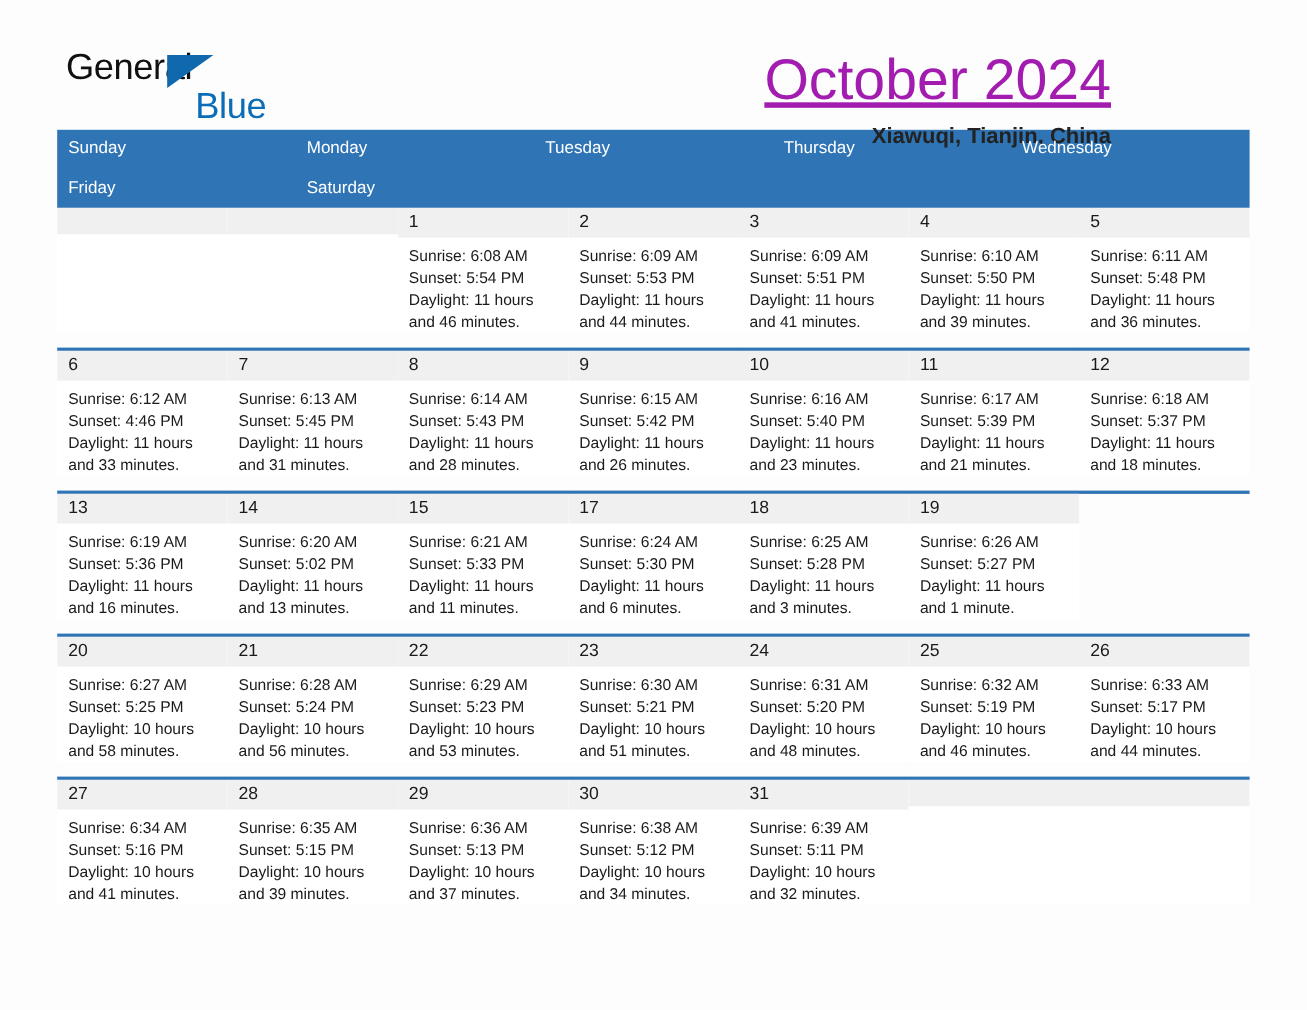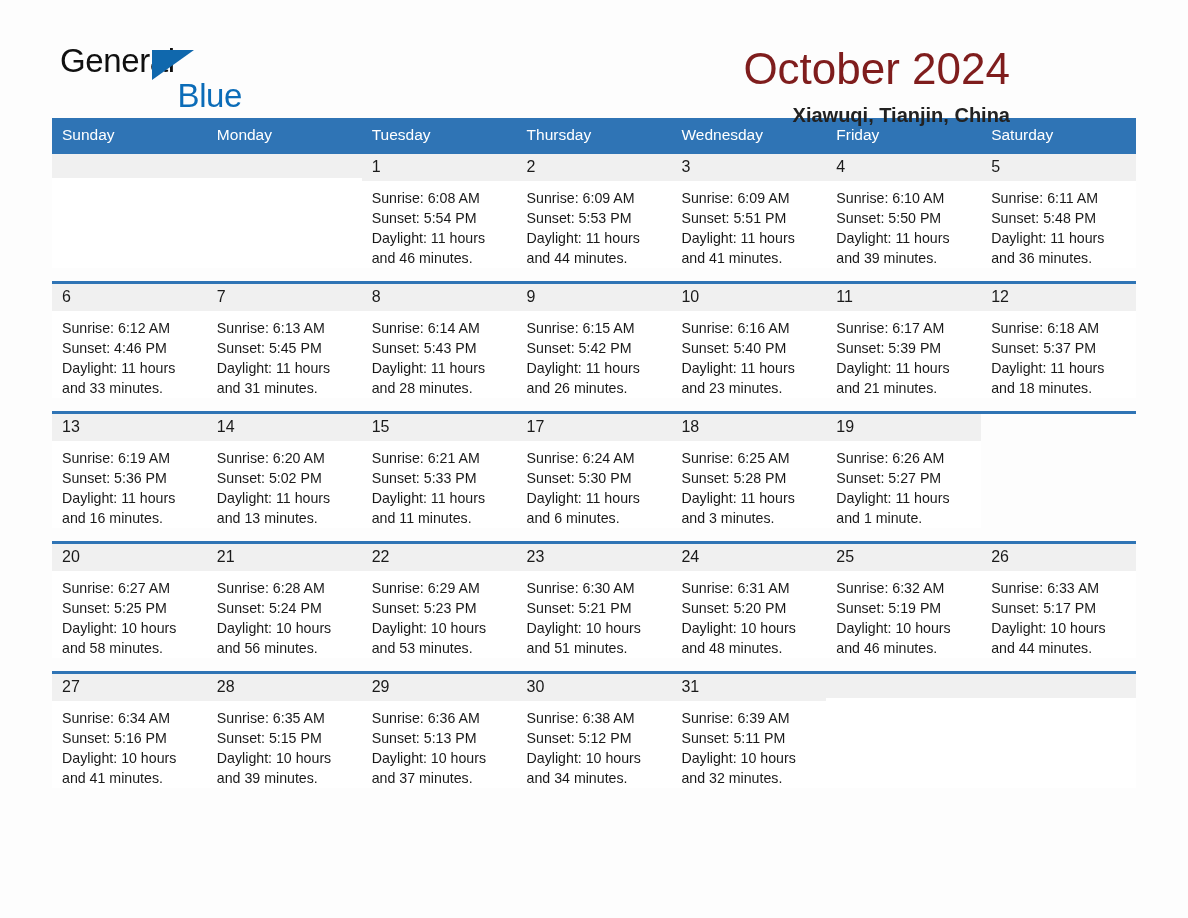--- a/index.html
+++ b/index.html
@@ -62,42 +62,43 @@
     width: 0;
     height: 0;
     border-left: 42px solid #1068ad;
     border-bottom: 30px solid transparent;
   }
   .titleblock {
     text-align: right;
     padding-top: 2px;
   }
   .cal-title {
-    font-size: 44px;
+    font-size: 52px;
     font-weight: 400;
-    color: #7f1d1d;
+    color: #a21caf;
     line-height: 1.05;
     white-space: nowrap;
+    text-decoration: underline;
   }
   .cal-subtitle {
     font-size: 20px;
     font-weight: 700;
     color: #222;
     margin-top: 12px;
     white-space: nowrap;
   }
 
   
   .calendar {
     margin-top: 8px;
     width: 1084px;
   }
   .weekdays {
     display: grid;
-    grid-template-columns: repeat(7, 1fr);
+    grid-template-columns: repeat(5, 1fr);
     background: #2f74b5;
   }
   .weekday {
     color: #ffffff;
     font-size: 15.5px;
     padding: 8px 0 9px 10px;
     line-height: 1.2;
   }
   .week {
     display: grid;

